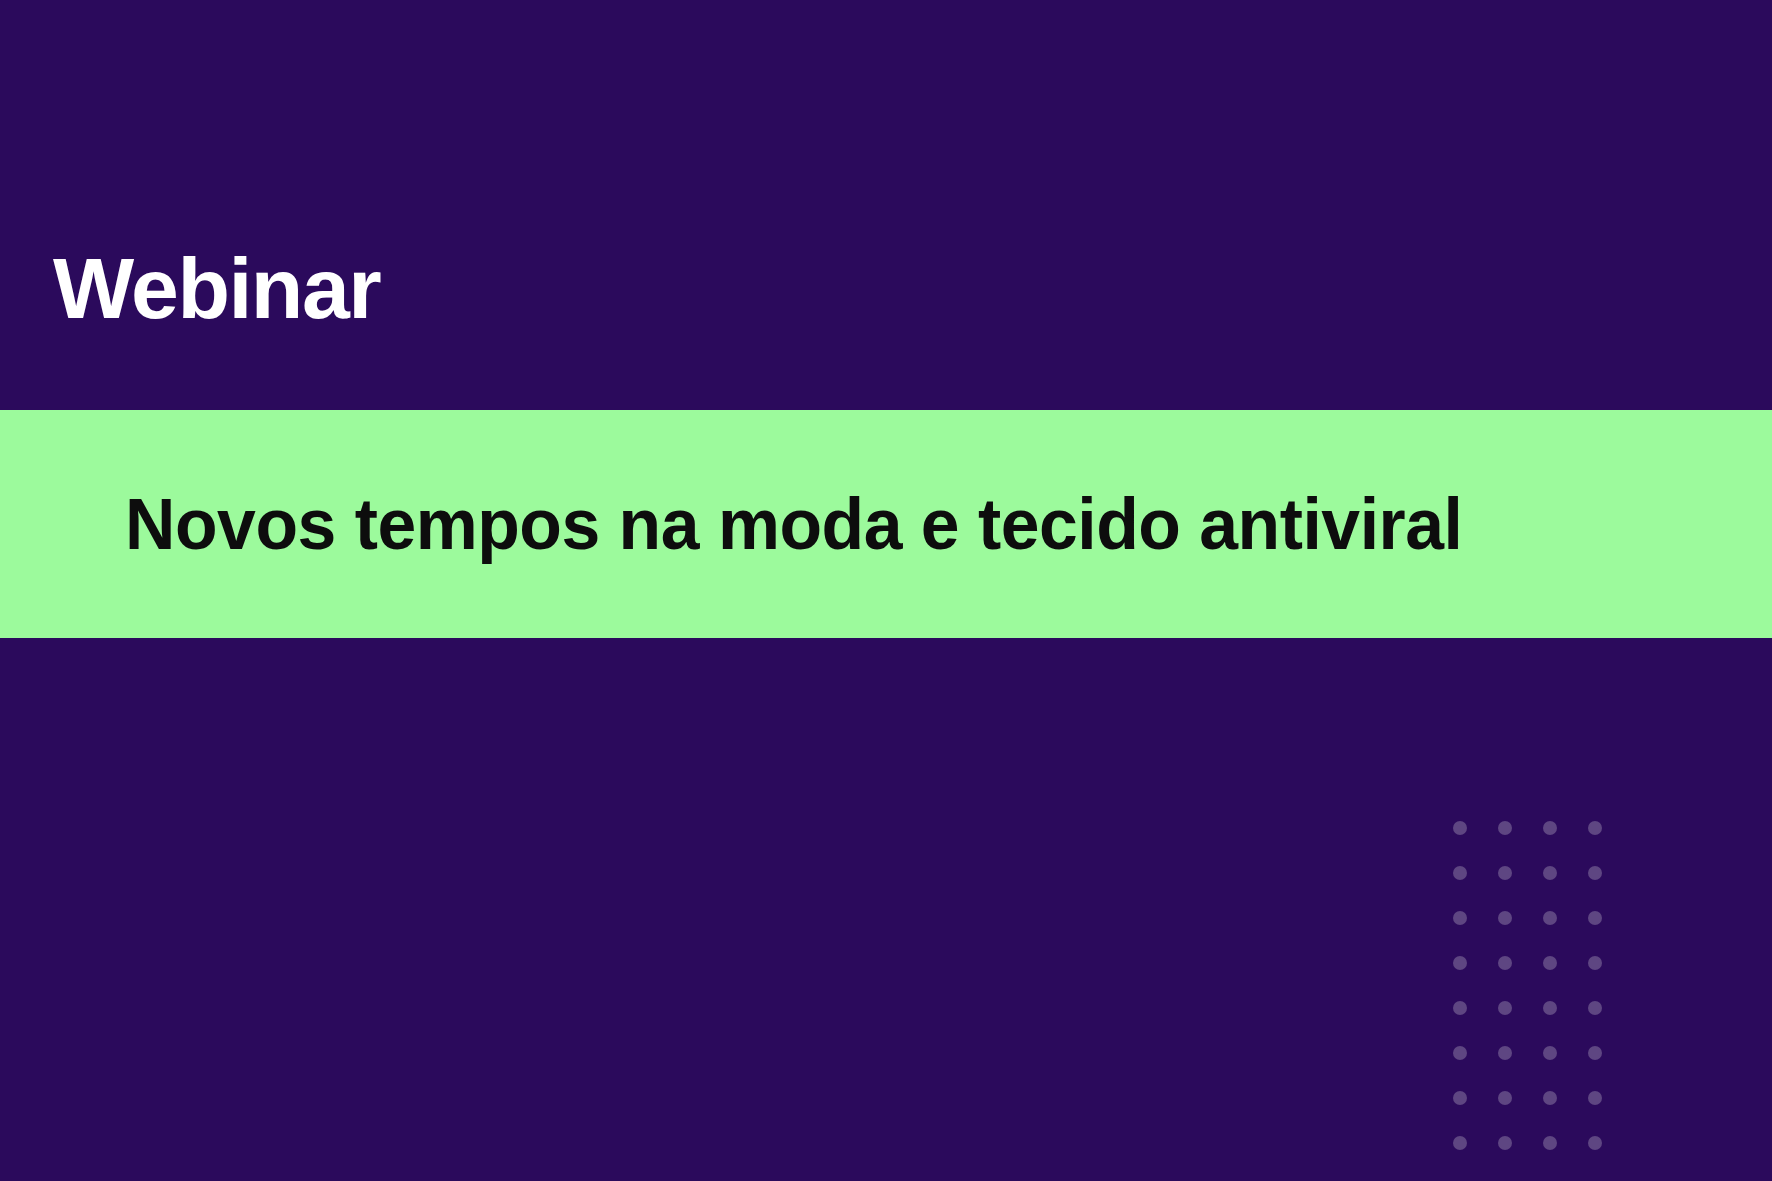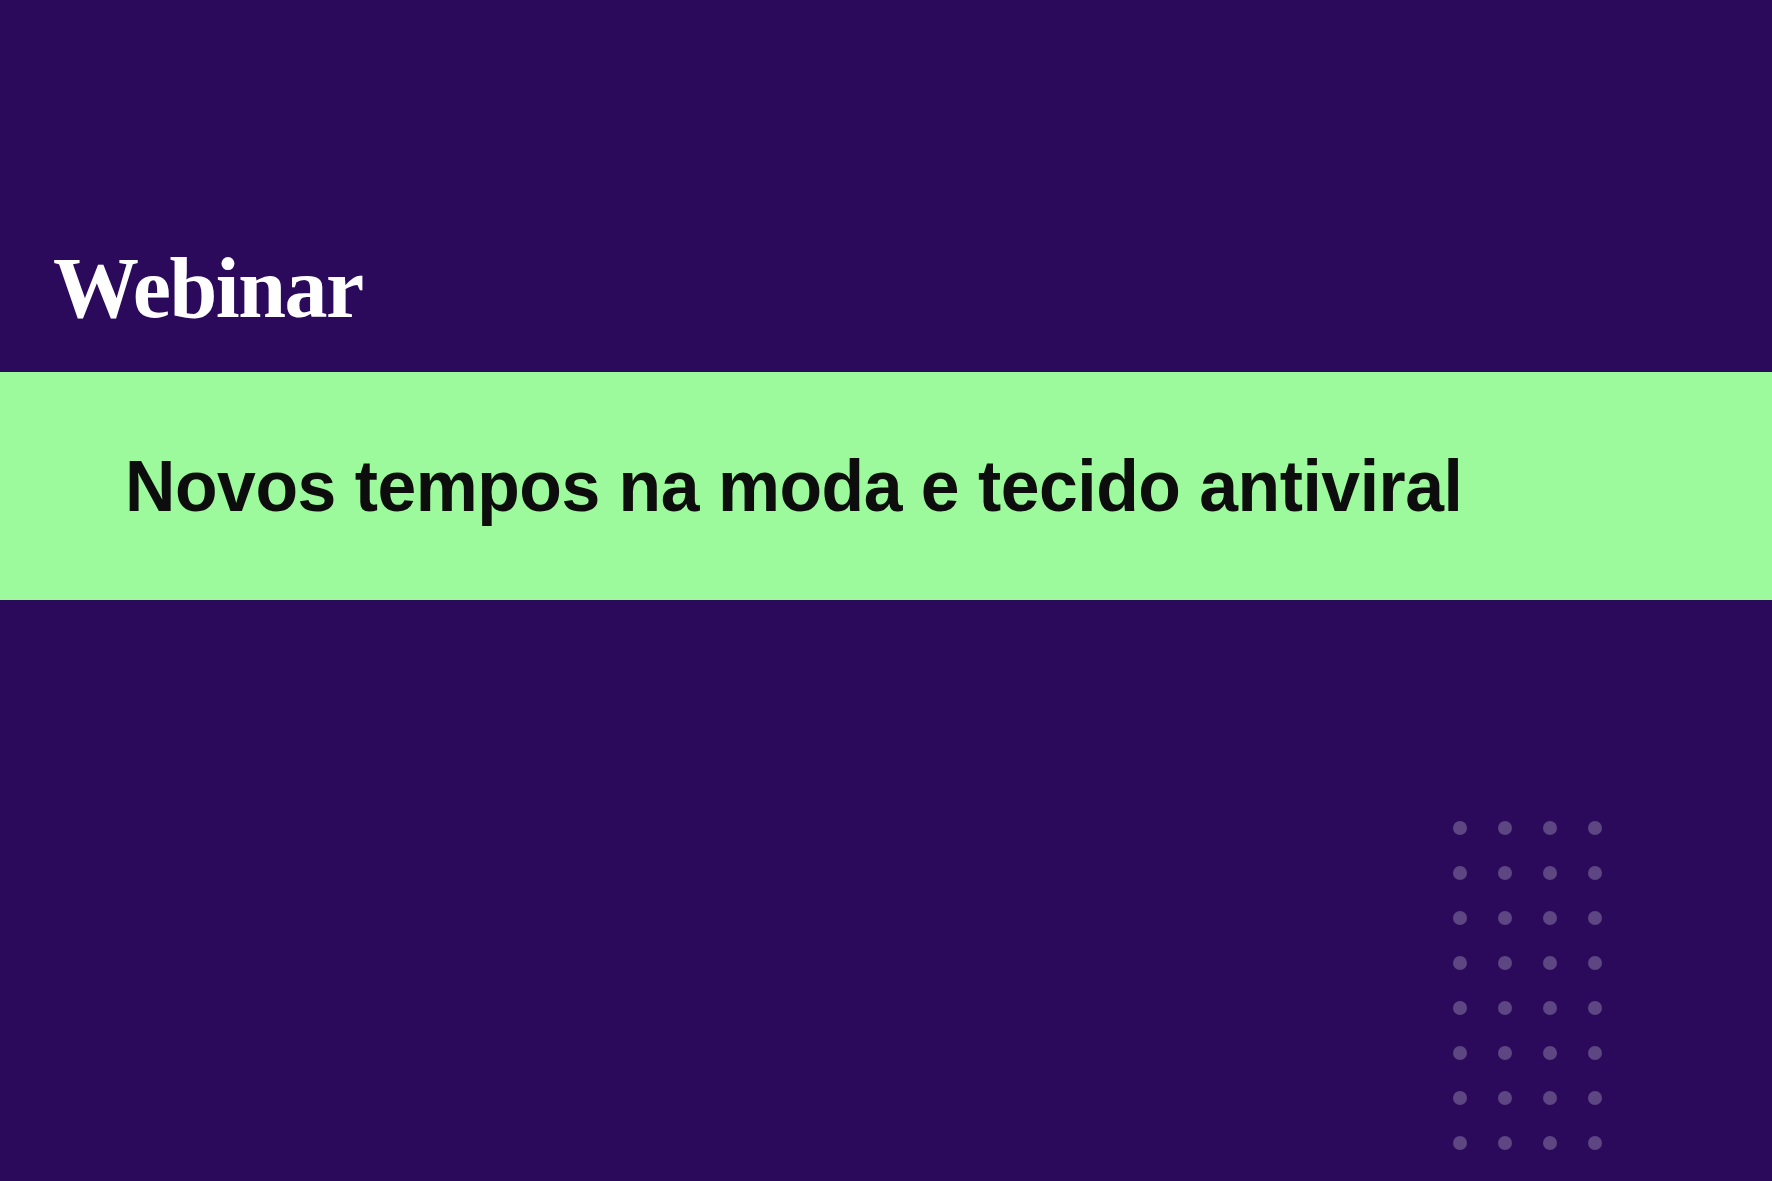--- a/index.html
+++ b/index.html
@@ -48,33 +48,33 @@
     background: #5e4682;
   }
 
   
   .eyebrow {
     position: absolute;
     left: 53px;
     top: 243px;
     margin: 0;
     color: #ffffff;
-    font-family: Liberation Serif, serif;
+    font-family: Liberation Sans, sans-serif;
     font-weight: 700;
     font-size: 86px;
     line-height: 1.06;
     letter-spacing: -1.5px;
     white-space: nowrap;
   }
 
   
   .title-band {
     position: absolute;
     left: 0;
-    top: 372px;
+    top: 410px;
     width: 1772px;
     height: 228px;
     background: #9cfa9c;
     display: flex;
     align-items: center;
   }
   .title {
     margin: 0;
     padding-left: 131px;
     color: #0d0d0d;

